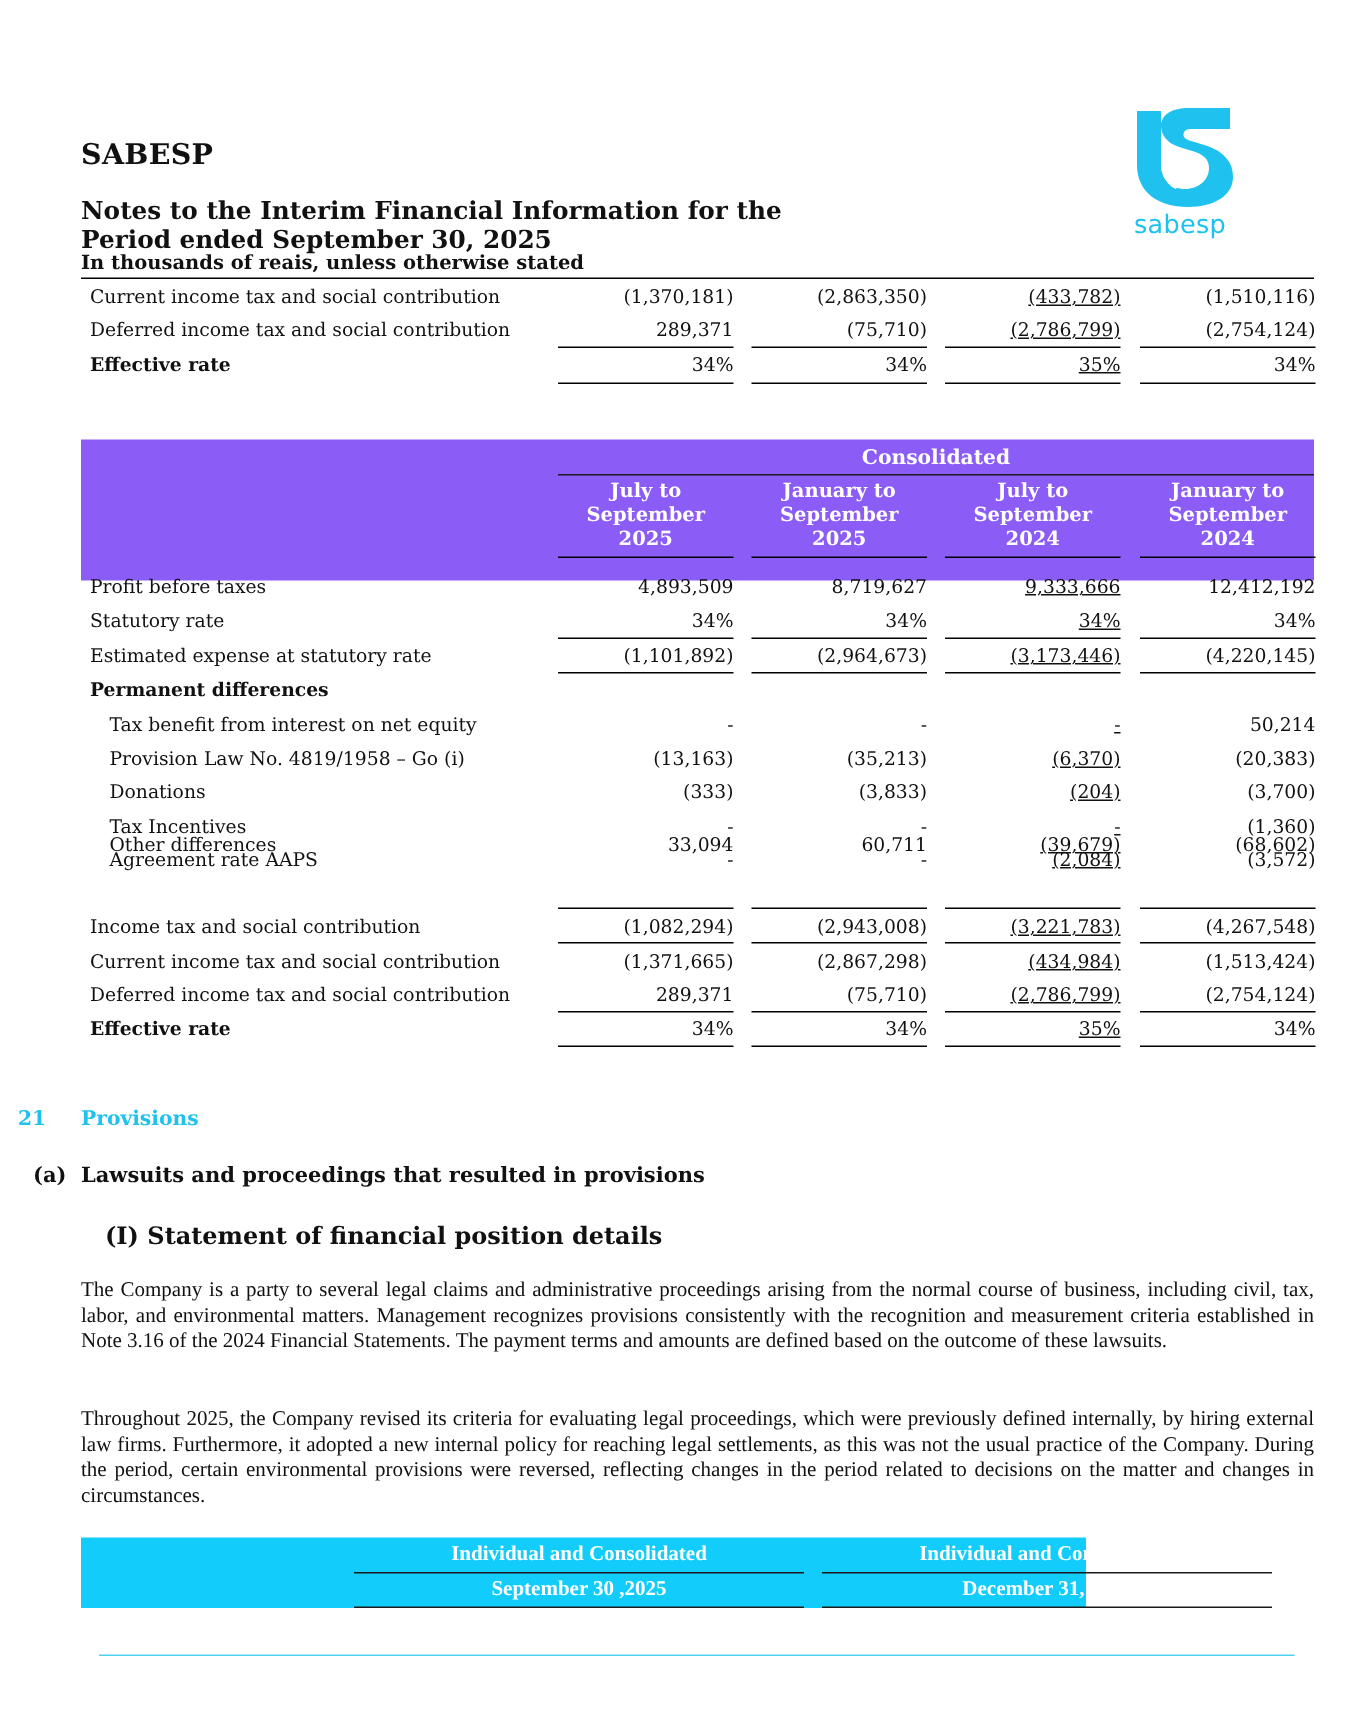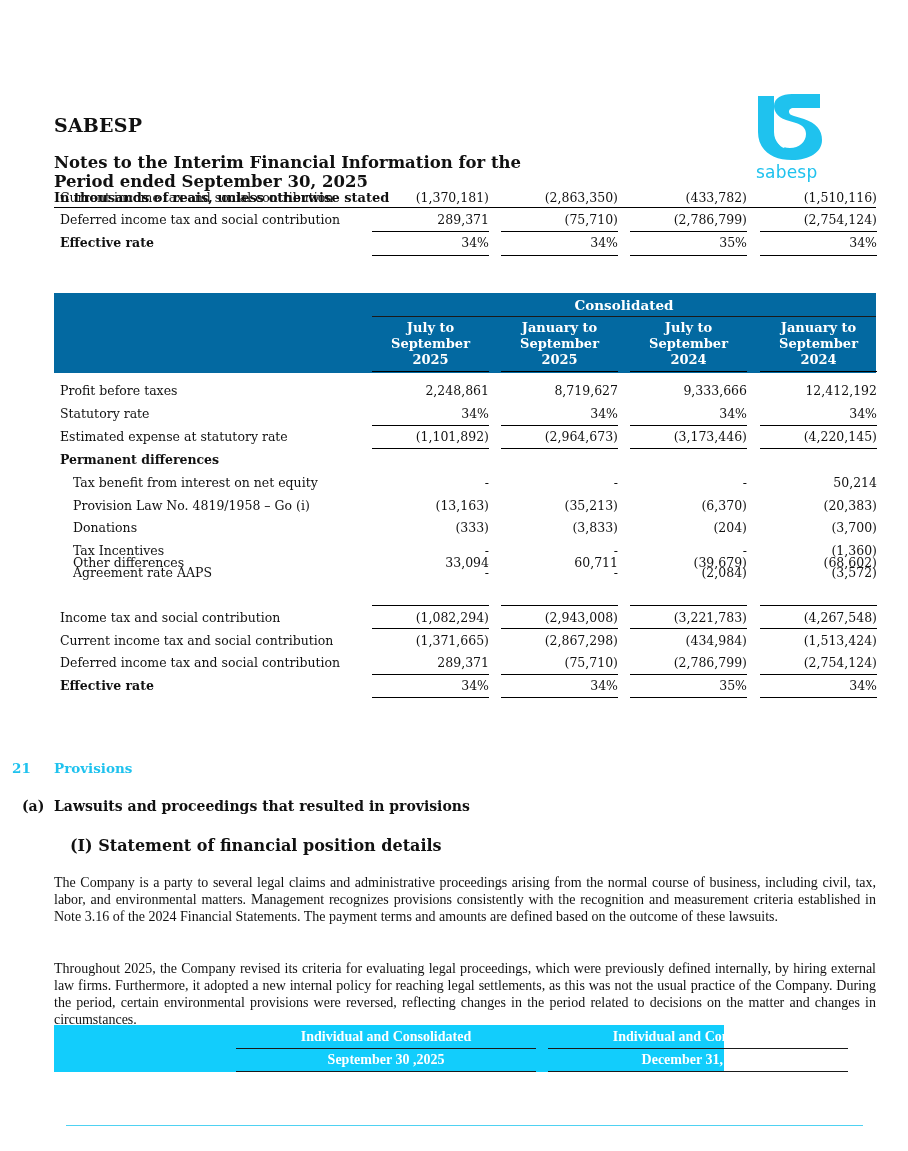--- a/index.html
+++ b/index.html
@@ -1,39 +1,39 @@
 <!DOCTYPE html>
 <html><head>
   <meta charset="utf-8">
   <style>
     html, body { margin: 0; padding: 0; background: #ffffff; }
     body { width: 908px; height: 1151px; position: relative; overflow: hidden;
            font-family: "DejaVu Serif", "Liberation Serif", serif; color: #111; }
-    .abs { position: absolute; margin-top: 22px; }
+    .abs { position: absolute; }
 
     .company { left: 54px; top: 92px; font-size: 19px; font-weight: bold; letter-spacing: 0.2px; }
     .doc-title { left: 54px; top: 131px; font-size: 16.5px; font-weight: bold; line-height: 19px; }
     .doc-sub { left: 54px; top: 168px; font-size: 13px; font-weight: bold; }
     .header-rule { left: 54px; top: 185px; width: 822px; height: 1px; background: #000; }
 
     .logo { left: 752px; top: 72px; width: 76px; height: 90px; }
     .logo-text { position: absolute; left: 4px; top: 68px; font-family: "DejaVu Sans", sans-serif;
                  font-size: 17px; color: #1fc2ee; font-weight: normal; letter-spacing: 0.2px; }
 
     
     .row { position: absolute; left: 54px; width: 822px; height: 22px; font-size: 12.5px; }
     .row .lbl { position: absolute; left: 6px; top: 3px; white-space: nowrap; }
     .row .lbl.bold { font-weight: bold; }
     .row .lbl.indent { left: 19px; }
     .cell { position: absolute; top: 3px; width: 117px; text-align: right; white-space: nowrap; }
-    .c0 { left: 318px; } .c1 { left: 447px; } .c2 { left: 576px; } .c3 { left: 706px; }
+    .c0 { left: 318px; } .c1 { left: 447px; } .c2 { left: 576px; text-decoration: underline; } .c3 { left: 706px; }
     .uline { position: absolute; height: 1px; background: #000; width: 117px; }
     .u0 { left: 372px; } .u1 { left: 501px; } .u2 { left: 630px; } .u3 { left: 760px; }
 
-    .band { position: absolute; left: 54px; top: 293px; width: 822px; height: 80px; background: #0369a1; }
+    .band { position: absolute; left: 54px; top: 293px; width: 822px; height: 94px; background: #8b5cf6; }
     .band-title { position: absolute; left: 318px; width: 504px; top: 4px; text-align: center;
                   color: #fff; font-weight: bold; font-size: 13.5px; }
     .band-rule { position: absolute; left: 318px; width: 504px; top: 23px; height: 1px; background: #1a1a1a; }
     .band-col { position: absolute; top: 27px; width: 117px; text-align: center; color: #fff;
                 font-weight: bold; font-size: 13px; line-height: 16px; }
     .bc0 { left: 318px; } .bc1 { left: 447px; } .bc2 { left: 576px; } .bc3 { left: 706px; }
     .band-uline { position: absolute; top: 78px; height: 1px; width: 117px; background: #000; }
 
     .sec-num { left: 12px; top: 738px; font-size: 13.5px; font-weight: bold; color: #1fc2ee; }
     .sec-title { left: 54px; top: 738px; font-size: 13.5px; font-weight: bold; color: #1fc2ee; }
@@ -129,21 +129,21 @@
   </div>
   <div class="band-uline" style="left:318px"></div>
   <div class="band-uline" style="left:447px"></div>
   <div class="band-uline" style="left:576px"></div>
   <div class="band-uline" style="left:706px"></div>
 </div>
 
 <div id="cons-table">
     <div class="row" style="top: 380px;">
       <span class="lbl">Profit before taxes</span>
-      <span class="cell c0">2,248,861</span>
+      <span class="cell c0">4,893,509</span>
       <span class="cell c1">8,719,627</span>
       <span class="cell c2">9,333,666</span>
       <span class="cell c3">12,412,192</span>
     </div>
     <div class="row" style="top: 403px;">
       <span class="lbl">Statutory rate</span>
       <span class="cell c0">34%</span>
       <span class="cell c1">34%</span>
       <span class="cell c2">34%</span>
       <span class="cell c3">34%</span>

